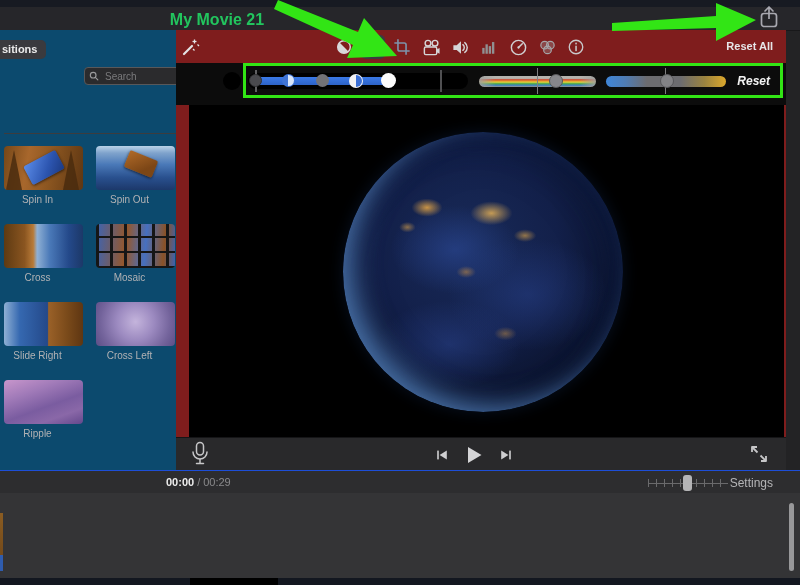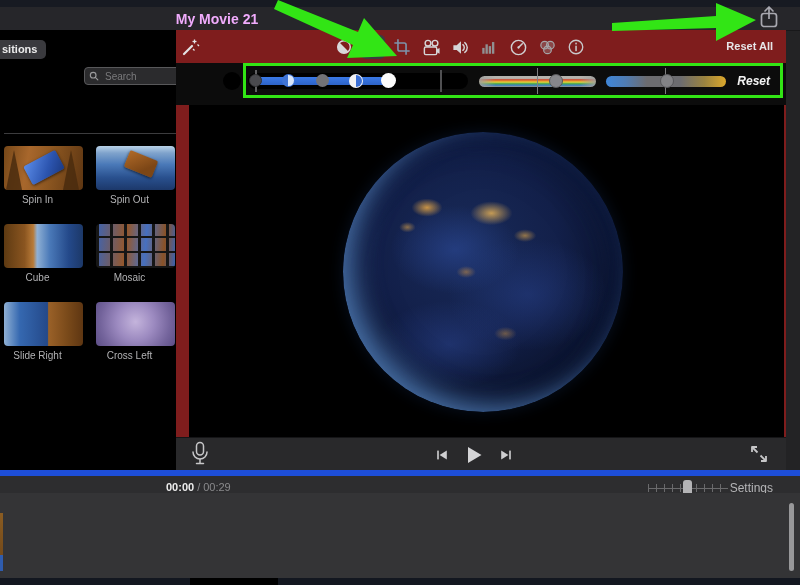--- a/index.html
+++ b/index.html
@@ -7,24 +7,24 @@
     width:800px;height:585px;position:relative;overflow:hidden;
     background:#232325;
     font-family:"Liberation Sans", sans-serif;
     -webkit-font-smoothing:antialiased;
   }
   .abs{position:absolute;}
   
   #top-strip{left:0;top:0;width:800px;height:7px;background:#171a22;}
   #titlebar{left:0;top:7px;width:800px;height:23px;background:#26262a;border-bottom:1px solid #18181a;}
   #window-title{position:absolute;left:205px;top:4px;transform:translateX(-50%);
-    font-size:14px;font-weight:600;color:#f0abfc;white-space:nowrap;padding-left:24px;}
+    font-size:16px;font-weight:600;color:#22c55e;white-space:nowrap;padding-left:24px;}
   #share-icon{left:757px;top:4px;width:24px;height:25px;}
   
-  #sidebar{left:0;top:30px;width:184px;height:440px;background:#000000;}
+  #sidebar{left:0;top:30px;width:184px;height:440px;background:#0c4a6e;}
   #transitions-tab{position:absolute;left:-14px;top:10px;background:#3a3a3e;border-radius:5px;
     padding:3px 9px 4px 16px;font-size:11px;font-weight:700;color:#ececec;}
   #search-box{position:absolute;left:84px;top:37px;width:94px;height:16px;background:#2b2b2d;
     border:1px solid #58585a;border-radius:4px;display:flex;align-items:center;padding:0 4px;gap:4px;}
   #search-input{background:transparent;border:none;outline:none;width:70px;
     font-size:10px;color:#bdbdbf;font-family:"Liberation Sans",sans-serif;}
   #search-input::placeholder{color:#7a7a7c;}
   #sidebar-divider{position:absolute;left:4px;top:103px;width:174px;height:1px;background:#3c3c3e;}
   #transitions-grid{position:absolute;left:4px;top:116px;width:176px;
     display:grid;grid-template-columns:79px 79px;column-gap:13px;row-gap:18px;}
@@ -110,21 +110,21 @@
       inset -8px 8px 24px rgba(15,30,70,.55),
       inset 0 0 46px rgba(8,16,40,.6),
       0 0 16px rgba(40,90,180,.18);}
   
   #viewer-controls{position:absolute;left:0;top:407px;width:610px;height:33px;background:#29292b;border-top:1px solid #151517;}
   #mic-button{position:absolute;left:13px;top:3px;width:22px;height:26px;}
   #playback-group{position:absolute;left:298px;top:0;height:33px;transform:translateX(-50%);
     display:flex;align-items:center;gap:13px;}
   #fullscreen-button{position:absolute;right:17px;top:6px;width:20px;height:20px;}
   
-  #timeline-header{left:0;top:470px;width:800px;height:23px;background:#2d2d2f;border-top:6px solid #1d4ed8;box-sizing:border-box;}
+  #timeline-header{left:0;top:470px;width:800px;height:23px;background:#2d2d2f;border-top:1px solid #1d4ed8;box-sizing:border-box;}
   #time-display{position:absolute;left:166px;top:5px;font-size:11px;white-space:nowrap;}
   #current-time{color:#ececec;font-weight:700;}
   #time-sep{color:#8a8a8c;padding:0 3px;}
   #duration-time{color:#8a8a8c;}
   #zoom-slider{position:absolute;left:648px;top:8px;width:80px;height:8px;
     background:
       repeating-linear-gradient(90deg,#6a6a6c 0 1px,transparent 1px 8px),
       linear-gradient(#6a6a6c,#6a6a6c) 0 50%/100% 1px no-repeat;}
   #zoom-handle{position:absolute;left:35px;top:-4px;width:9px;height:16px;border-radius:3px;background:#b4b4b6;}
   #settings-button{position:absolute;right:27px;top:5px;font-size:12px;color:#b5b5b7;}
@@ -169,33 +169,37 @@
       <div class="transition-label">Spin In</div>
     </div>
     <div class="transition-cell">
       <div class="thumb t-spin-out">
           <i class="card card-orange"></i>
         </div>
       <div class="transition-label">Spin Out</div>
     </div>
     <div class="transition-cell">
       <div class="thumb t-cube"></div>
-      <div class="transition-label">Cube</div>
+      <div class="transition-label">Cross</div>
     </div>
     <div class="transition-cell">
       <div class="thumb t-mosaic"></div>
       <div class="transition-label">Mosaic</div>
     </div>
     <div class="transition-cell">
       <div class="thumb t-slide-right"></div>
       <div class="transition-label">Slide Right</div>
     </div>
     <div class="transition-cell">
       <div class="thumb t-cross-zoom"></div>
       <div class="transition-label">Cross Left</div>
+    </div>
+    <div class="transition-cell">
+      <div class="thumb t-ripple"></div>
+      <div class="transition-label">Ripple</div>
     </div>
   </div>
 </div>
 <div class="abs" id="sidebar-scrollbar"></div>
 
 <div class="abs" id="viewer-pane">
   <div id="viewer-toolbar">
     <svg id="wand-icon" viewBox="0 0 20 20">
       <line x1="4" y1="17" x2="12" y2="9" stroke="#e4e4e6" stroke-width="2.2" stroke-linecap="round"></line>
       <line x1="14.5" y1="2.5" x2="14.5" y2="6.5" stroke="#e4e4e6" stroke-width="1.3"></line>

